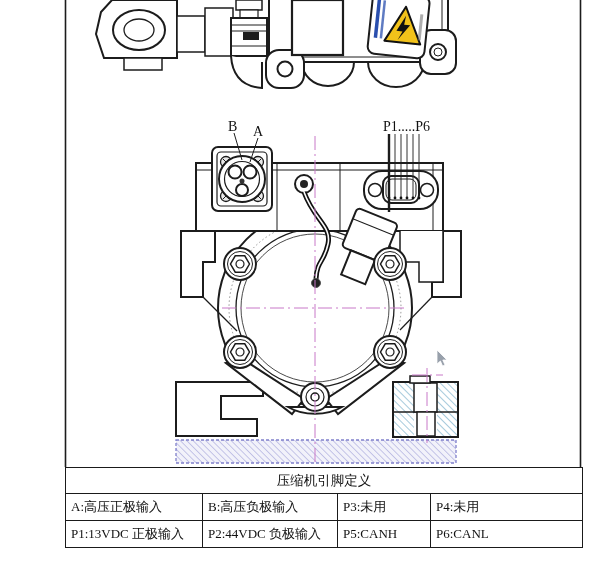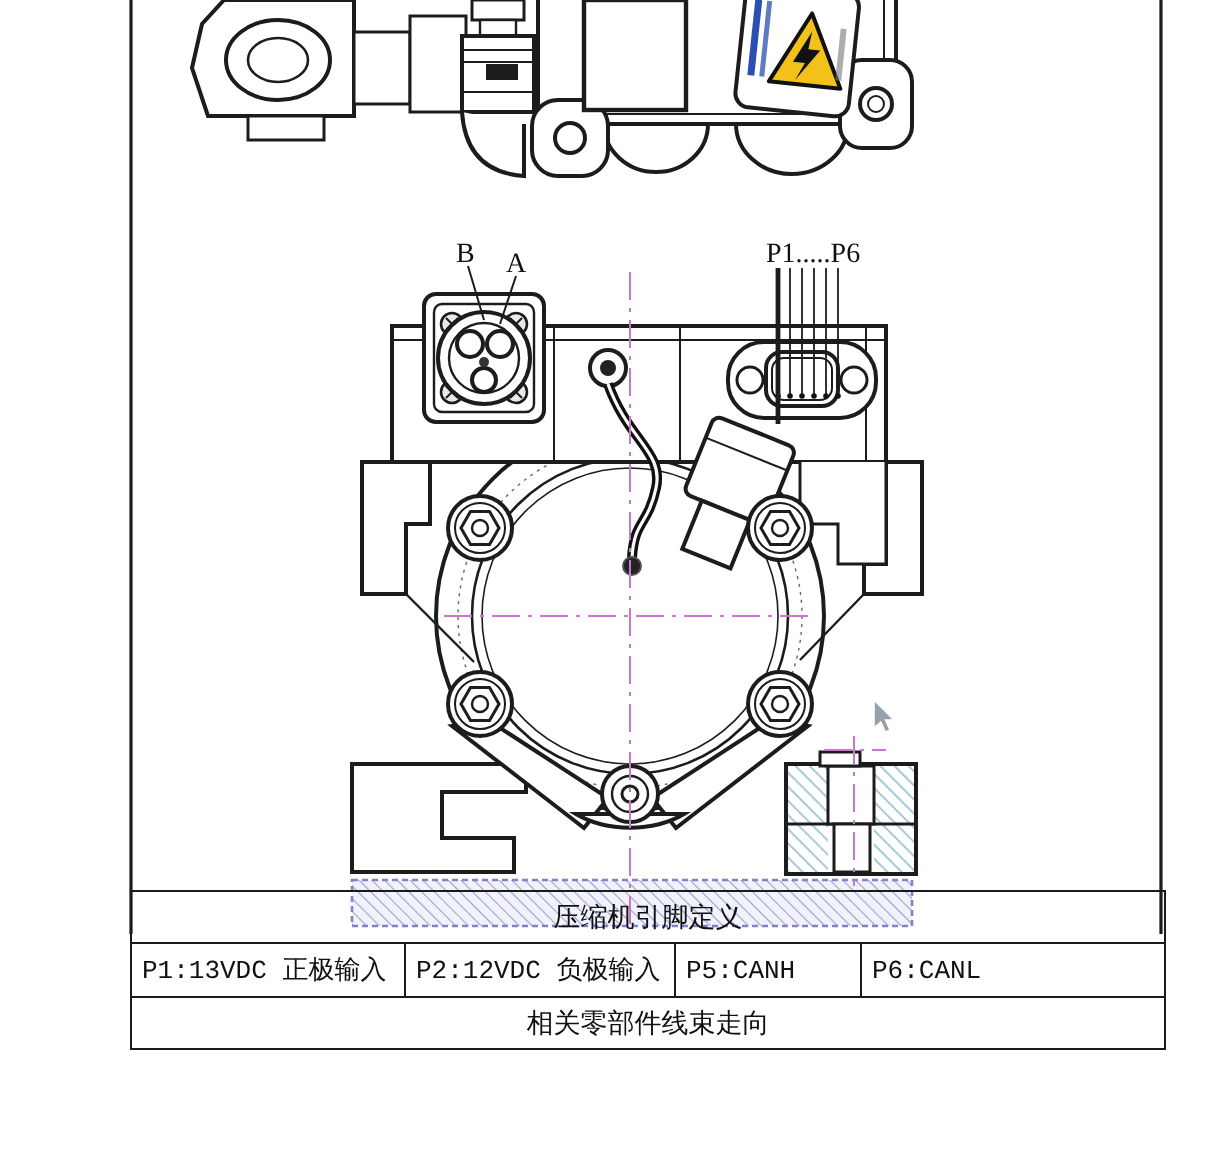--- a/index.html
+++ b/index.html
@@ -2,23 +2,23 @@
 <html><head>
 <meta charset="utf-8">
 <style>
   html,body{margin:0;padding:0;}
   body{
     width:605px;height:585px;background:#ffffff;position:relative;overflow:hidden;
     font-family:"Liberation Serif","DejaVu Serif",serif;color:#111;
   }
   .drawing-svg{position:absolute;left:0;top:0;}
   .pin-table{
-    position:absolute;left:65px;top:445px;width:517px;
+    position:absolute;left:65px;top:467px;width:517px;
     border-collapse:collapse;table-layout:fixed;
-    font-family:Liberation Mono, monospace;
+    font-family:Liberation Serif, serif;
     font-size:13px;color:#111;
   }
   .pin-table td{
     border:1px solid #1a1a1a;
     padding:0 0 0 5px;
     height:26px;
     white-space:nowrap;
     overflow:hidden;
   }
   .pin-table td.center{text-align:center;padding:0;font-size:13.5px;}
@@ -256,22 +256,25 @@
     <col style="width:137px">
       <col style="width:135px">
       <col style="width:93px">
       <col style="width:152px">
   </colgroup>
   <tbody>
       <tr class="title-row">
     <td class="center" colspan="4">压缩机引脚定义</td>
   </tr>
   <tr>
+    <td>A:高压正极输入</td>
+    <td>B:高压负极输入</td>
+    <td>P3:未用</td>
+    <td>P4:未用</td>
+  </tr>
+  <tr>
     <td>P1:13VDC 正极输入</td>
-    <td>P2:12VDC 负极输入</td>
+    <td>P2:44VDC 负极输入</td>
     <td>P5:CANH</td>
     <td>P6:CANL</td>
   </tr>
-  <tr class="footer-row">
-    <td class="center" colspan="4">相关零部件线束走向</td>
-  </tr>
 </tbody>
   </table>
 
 </body></html>

